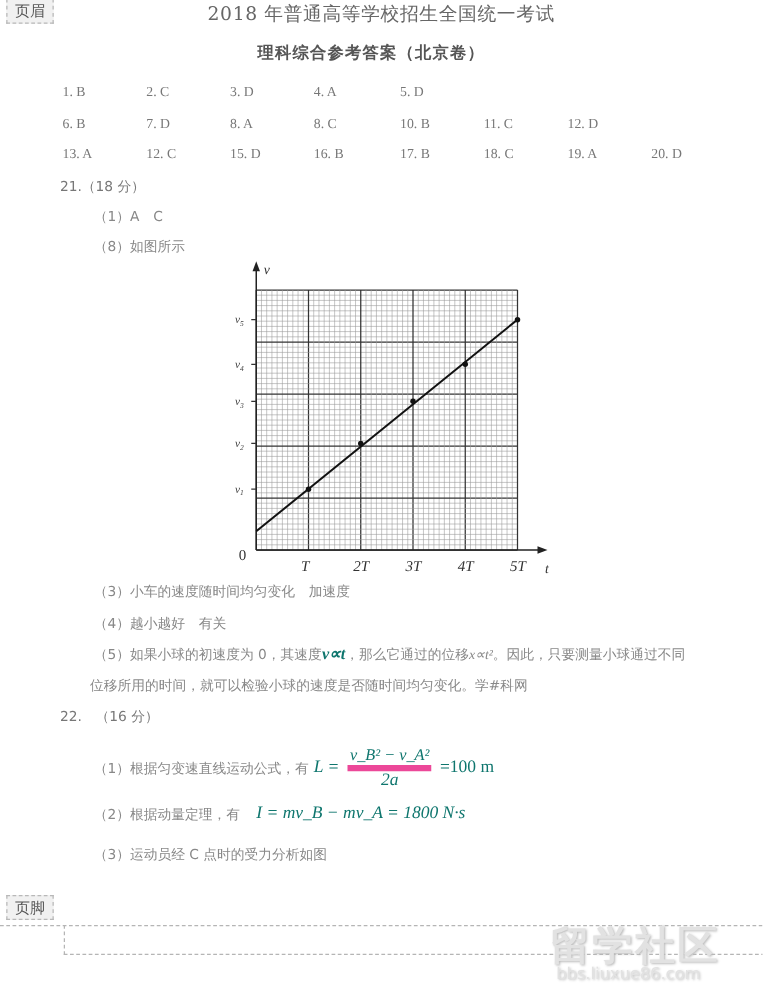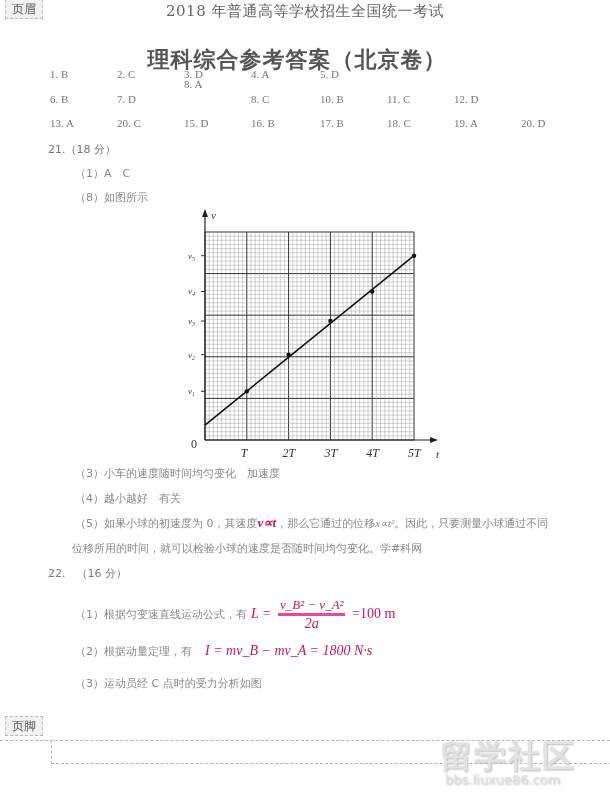--- a/index.html
+++ b/index.html
@@ -8,54 +8,54 @@
     background: #ffffff; color: #777;
     font-family: "DejaVu Serif", "Liberation Serif", serif;
   }
   .abs { position: absolute; }
   .tag {
     position: absolute; border: 1px dashed #b8b8b8; background: #f1f1f1;
     color: #555; font-family: "DejaVu Sans", sans-serif; font-size: 12px;
     padding: 2px 6px; line-height: 14px;
   }
   .title1 { top: 2px; left: 0; width: 610px; text-align: center; font-size: 15px; color: #666; letter-spacing: 0.5px; }
-  .title2 { top: 33px; left: 0; width: 594px; text-align: center; font-size: 22px; color: #555; font-weight: bold; letter-spacing: 1px; margin-top: 12px; }
+  .title2 { top: 33px; left: 0; width: 594px; text-align: center; font-size: 13px; color: #555; font-weight: bold; letter-spacing: 1px; }
   .ans { font-size: 11px; color: #777; font-family: "Liberation Serif", serif; }
   .txt { font-size: 11px; color: #888; font-family: "DejaVu Sans", sans-serif; white-space: nowrap; }
-  .math { font-family: "Liberation Serif", serif; color: #be185d; font-size: 14px; }
+  .math { font-family: "Liberation Serif", serif; color: #0f766e; font-size: 14px; }
   .math i { font-style: italic; }
   .frac { display: inline-block; vertical-align: middle; text-align: center; margin: 0 3px; }
-  .frac .num { display: block; border-bottom: 3px solid #ec4899; padding: 0 2px; }
+  .frac .num { display: block; border-bottom: 5px solid #ec4899; padding: 0 2px; }
   .frac .den { display: block; }
   .footer-line { position: absolute; border-top: 1px dashed #b5b5b5; }
   .footer-box { position: absolute; border-left: 1px dashed #b5b5b5; border-bottom: 1px dashed #b5b5b5; }
   .wm { font-family: "DejaVu Sans", sans-serif; color: #e2e2e2; text-shadow: 1px 1px 2px #bbb; font-weight: bold; }
 </style>
 </head>
 <body>
 
 <div class="tag" style="left:5px;top:-1px;">页眉</div>
 <div class="abs title1">2018 年普通高等学校招生全国统一考试</div>
 <div class="abs title2">理科综合参考答案（北京卷）</div>
 
 <div id="answers">
     <div class="abs ans" style="left: 50px; top: 68px;">1. B</div>
     <div class="abs ans" style="left: 117px; top: 68px;">2. C</div>
     <div class="abs ans" style="left: 184px; top: 68px;">3. D</div>
     <div class="abs ans" style="left: 251px; top: 68px;">4. A</div>
     <div class="abs ans" style="left: 320px; top: 68px;">5. D</div>
     <div class="abs ans" style="left: 50px; top: 93px;">6. B</div>
     <div class="abs ans" style="left: 117px; top: 93px;">7. D</div>
-    <div class="abs ans" style="left: 184px; top: 78px;">8. A</div>
+    <div class="abs ans" style="left: 184px; top: 93px;">8. A</div>
     <div class="abs ans" style="left: 251px; top: 93px;">8. C</div>
     <div class="abs ans" style="left: 320px; top: 93px;">10. B</div>
     <div class="abs ans" style="left: 387px; top: 93px;">11. C</div>
     <div class="abs ans" style="left: 454px; top: 93px;">12. D</div>
     <div class="abs ans" style="left: 50px; top: 117px;">13. A</div>
-    <div class="abs ans" style="left: 117px; top: 117px;">20. C</div>
+    <div class="abs ans" style="left: 117px; top: 117px;">12. C</div>
     <div class="abs ans" style="left: 184px; top: 117px;">15. D</div>
     <div class="abs ans" style="left: 251px; top: 117px;">16. B</div>
     <div class="abs ans" style="left: 320px; top: 117px;">17. B</div>
     <div class="abs ans" style="left: 387px; top: 117px;">18. C</div>
     <div class="abs ans" style="left: 454px; top: 117px;">19. A</div>
     <div class="abs ans" style="left: 521px; top: 117px;">20. D</div>
   </div>
 
 <div class="abs txt" style="left:48px;top:142px;color:#777;">21.（18 分）</div>
 <div class="abs txt" style="left:75px;top:166px;">（1）A　C</div>

